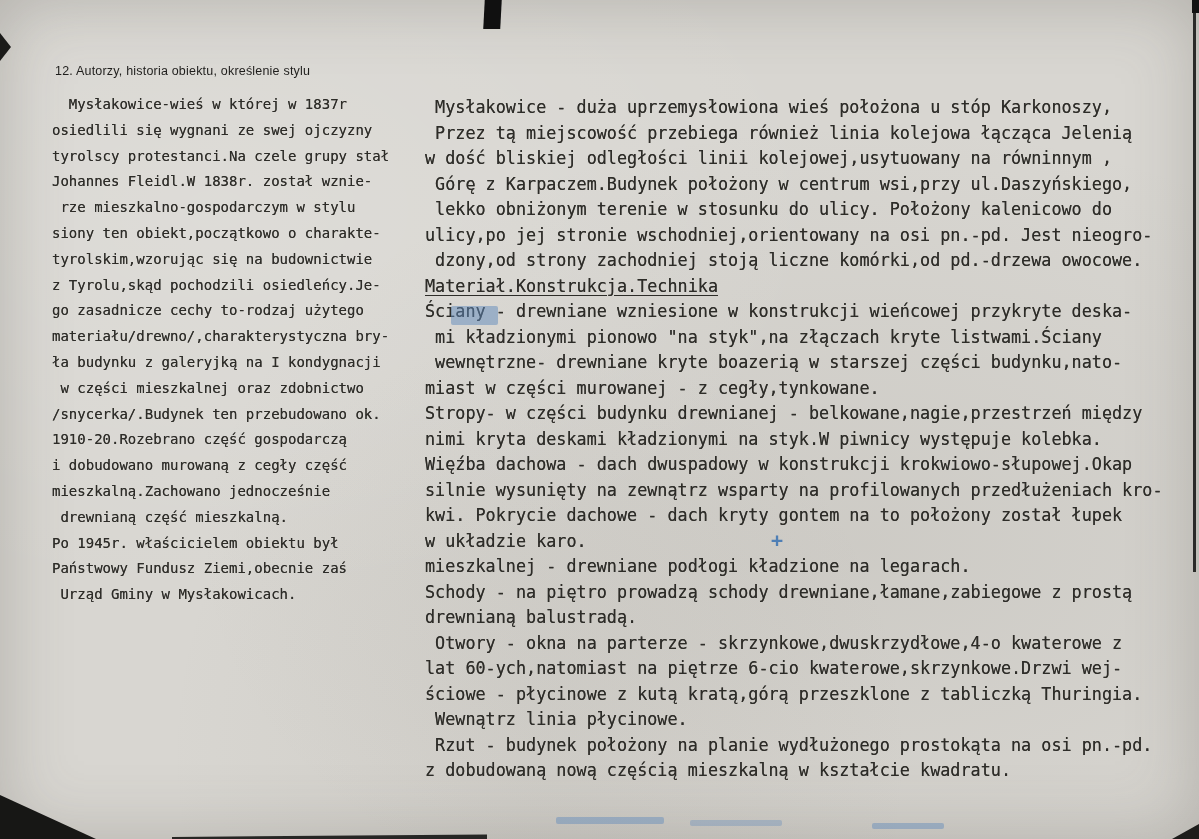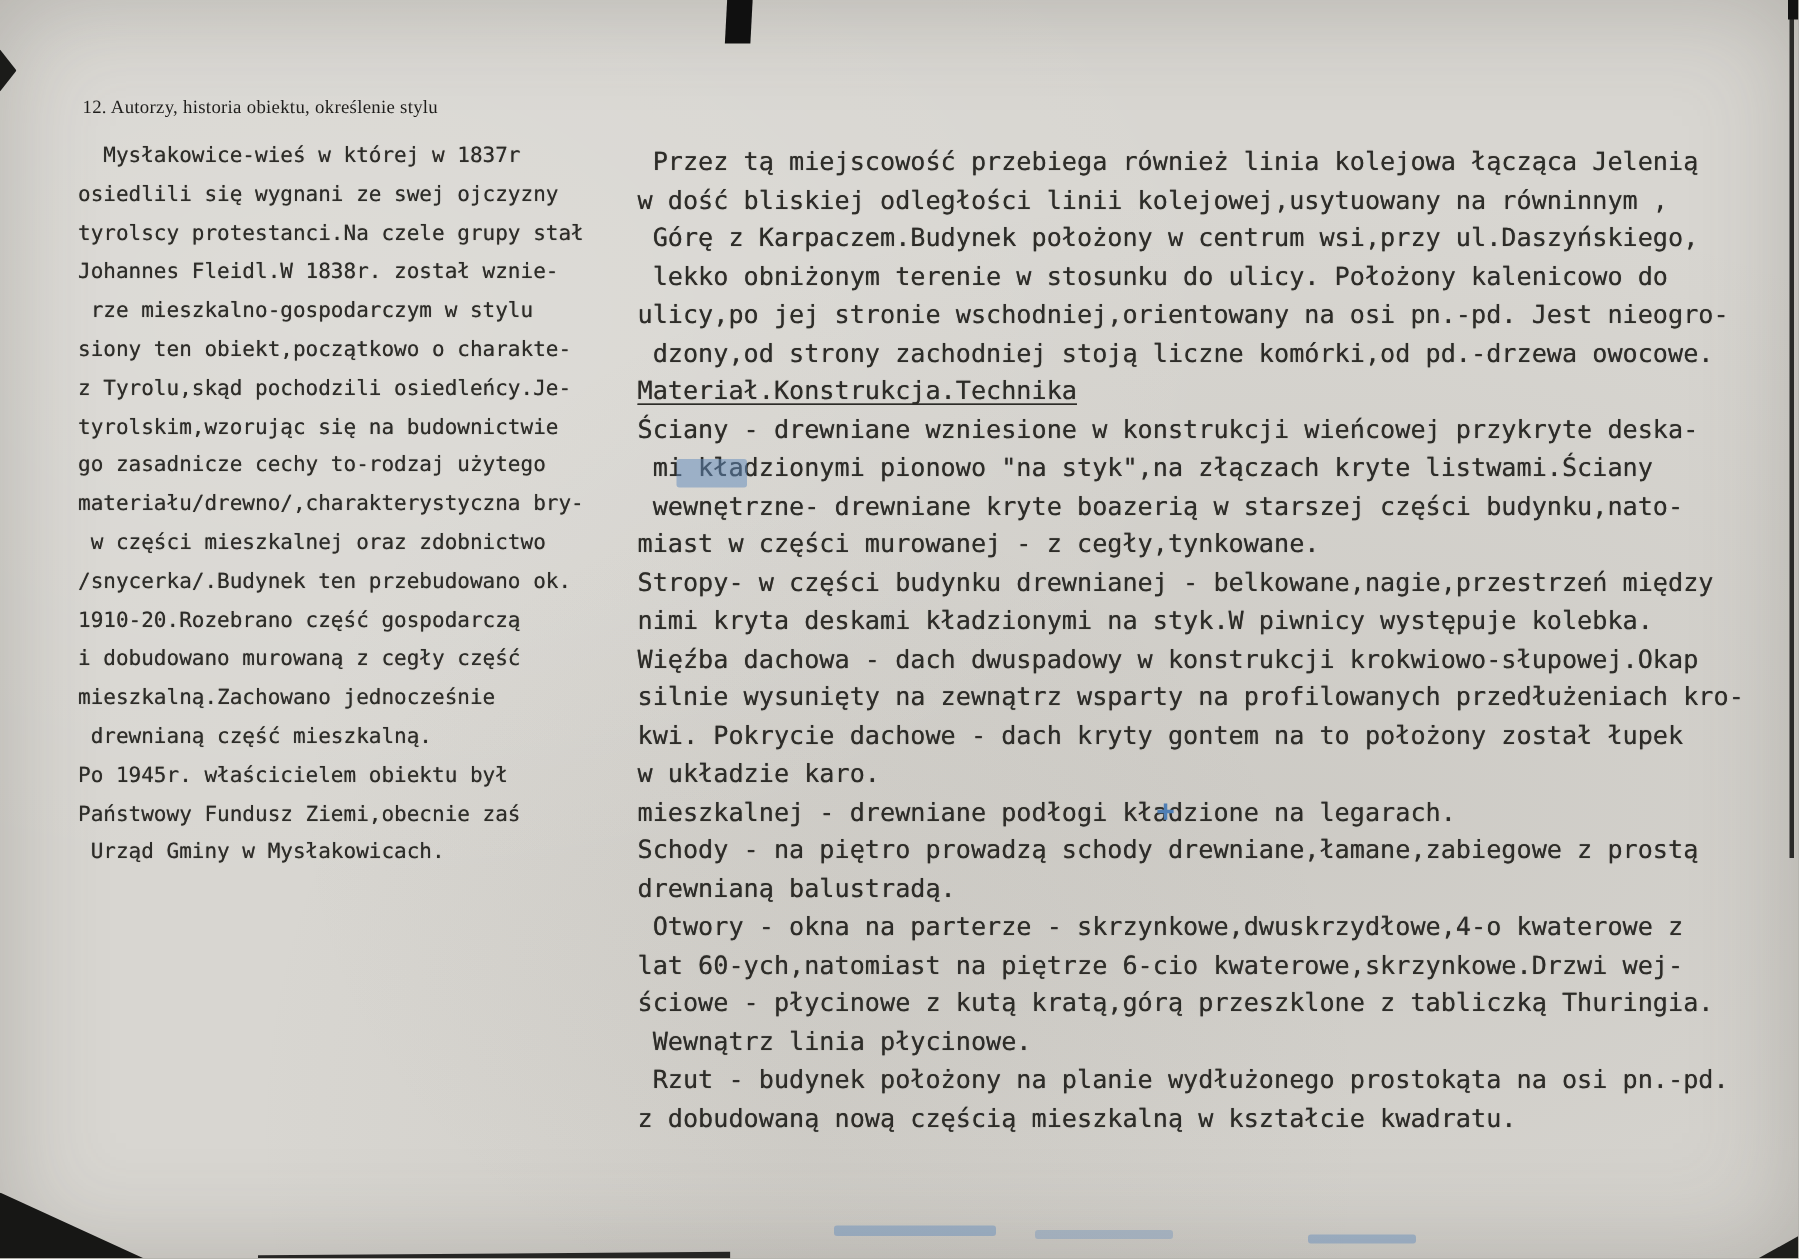--- a/index.html
+++ b/index.html
@@ -21,21 +21,21 @@
     background:
       radial-gradient(ellipse at 18% 25%, rgba(255,255,255,.14), transparent 45%),
       radial-gradient(ellipse at 72% 65%, rgba(110,105,95,.10), transparent 55%),
       radial-gradient(ellipse at 45% 90%, rgba(120,115,105,.08), transparent 40%),
       var(--paper);
     box-shadow: inset 0 0 70px rgba(80,75,68,.28);
   }
   .section-header{
     position:absolute;
     top:64px;
-    font-family:Liberation Serif, serif;
+    font-family:Liberation Sans, sans-serif;
     font-size:12.5px;
     color:#1f1e1c;
     letter-spacing:.2px;
     white-space:nowrap;
   }
   .hdr-left{ left:55px; }
   .hdr-right{ left:434px; }
 
   .col{
     position:absolute;
@@ -79,36 +79,38 @@
   <div class="section-header hdr-left">12. Autorzy, historia obiektu, określenie stylu</div>
 
 
   <div class="col col-left">
       <div class="tline">  Mysłakowice-wieś w której w 1837r</div>
       <div class="tline">osiedlili się wygnani ze swej ojczyzny</div>
       <div class="tline">tyrolscy protestanci.Na czele grupy stał</div>
       <div class="tline">Johannes Fleidl.W 1838r. został wznie-</div>
       <div class="tline"> rze mieszkalno-gospodarczym w stylu</div>
       <div class="tline">siony ten obiekt,początkowo o charakte-</div>
+      <div class="tline">tyrolskim,wzorując się na budownictwie</div>
       <div class="tline">z Tyrolu,skąd pochodzili osiedleńcy.Je-</div>
-      <div class="tline">tyrolskim,wzorując się na budownictwie</div>
       <div class="tline">go zasadnicze cechy to-rodzaj użytego</div>
       <div class="tline">materiału/drewno/,charakterystyczna bry-</div>
+      <div class="tline">ła budynku z galeryjką na I kondygnacji</div>
       <div class="tline"> w części mieszkalnej oraz zdobnictwo</div>
       <div class="tline">/snycerka/.Budynek ten przebudowano ok.</div>
       <div class="tline">1910-20.Rozebrano część gospodarczą</div>
       <div class="tline">i dobudowano murowaną z cegły część</div>
       <div class="tline">mieszkalną.Zachowano jednocześnie</div>
       <div class="tline"> drewnianą część mieszkalną.</div>
       <div class="tline">Po 1945r. właścicielem obiektu był</div>
       <div class="tline">Państwowy Fundusz Ziemi,obecnie zaś</div>
       <div class="tline"> Urząd Gminy w Mysłakowicach.</div>
     </div>
 
   <div class="col col-right">
+      <div class="tline"> Mysłakowice - duża uprzemysłowiona wieś położona u stóp Karkonoszy,</div>
       <div class="tline"> Przez tą miejscowość przebiega również linia kolejowa łącząca Jelenią</div>
       <div class="tline">w dość bliskiej odległości linii kolejowej,usytuowany na równinnym ,</div>
       <div class="tline"> Górę z Karpaczem.Budynek położony w centrum wsi,przy ul.Daszyńskiego,</div>
       <div class="tline"> lekko obniżonym terenie w stosunku do ulicy. Położony kalenicowo do</div>
       <div class="tline">ulicy,po jej stronie wschodniej,orientowany na osi pn.-pd. Jest nieogro-</div>
       <div class="tline"> dzony,od strony zachodniej stoją liczne komórki,od pd.-drzewa owocowe.</div>
       <div class="tline u">Materiał.Konstrukcja.Technika</div>
       <div class="tline">Ściany - drewniane wzniesione w konstrukcji wieńcowej przykryte deska-</div>
       <div class="tline"> mi kładzionymi pionowo "na styk",na złączach kryte listwami.Ściany</div>
       <div class="tline"> wewnętrzne- drewniane kryte boazerią w starszej części budynku,nato-</div>

